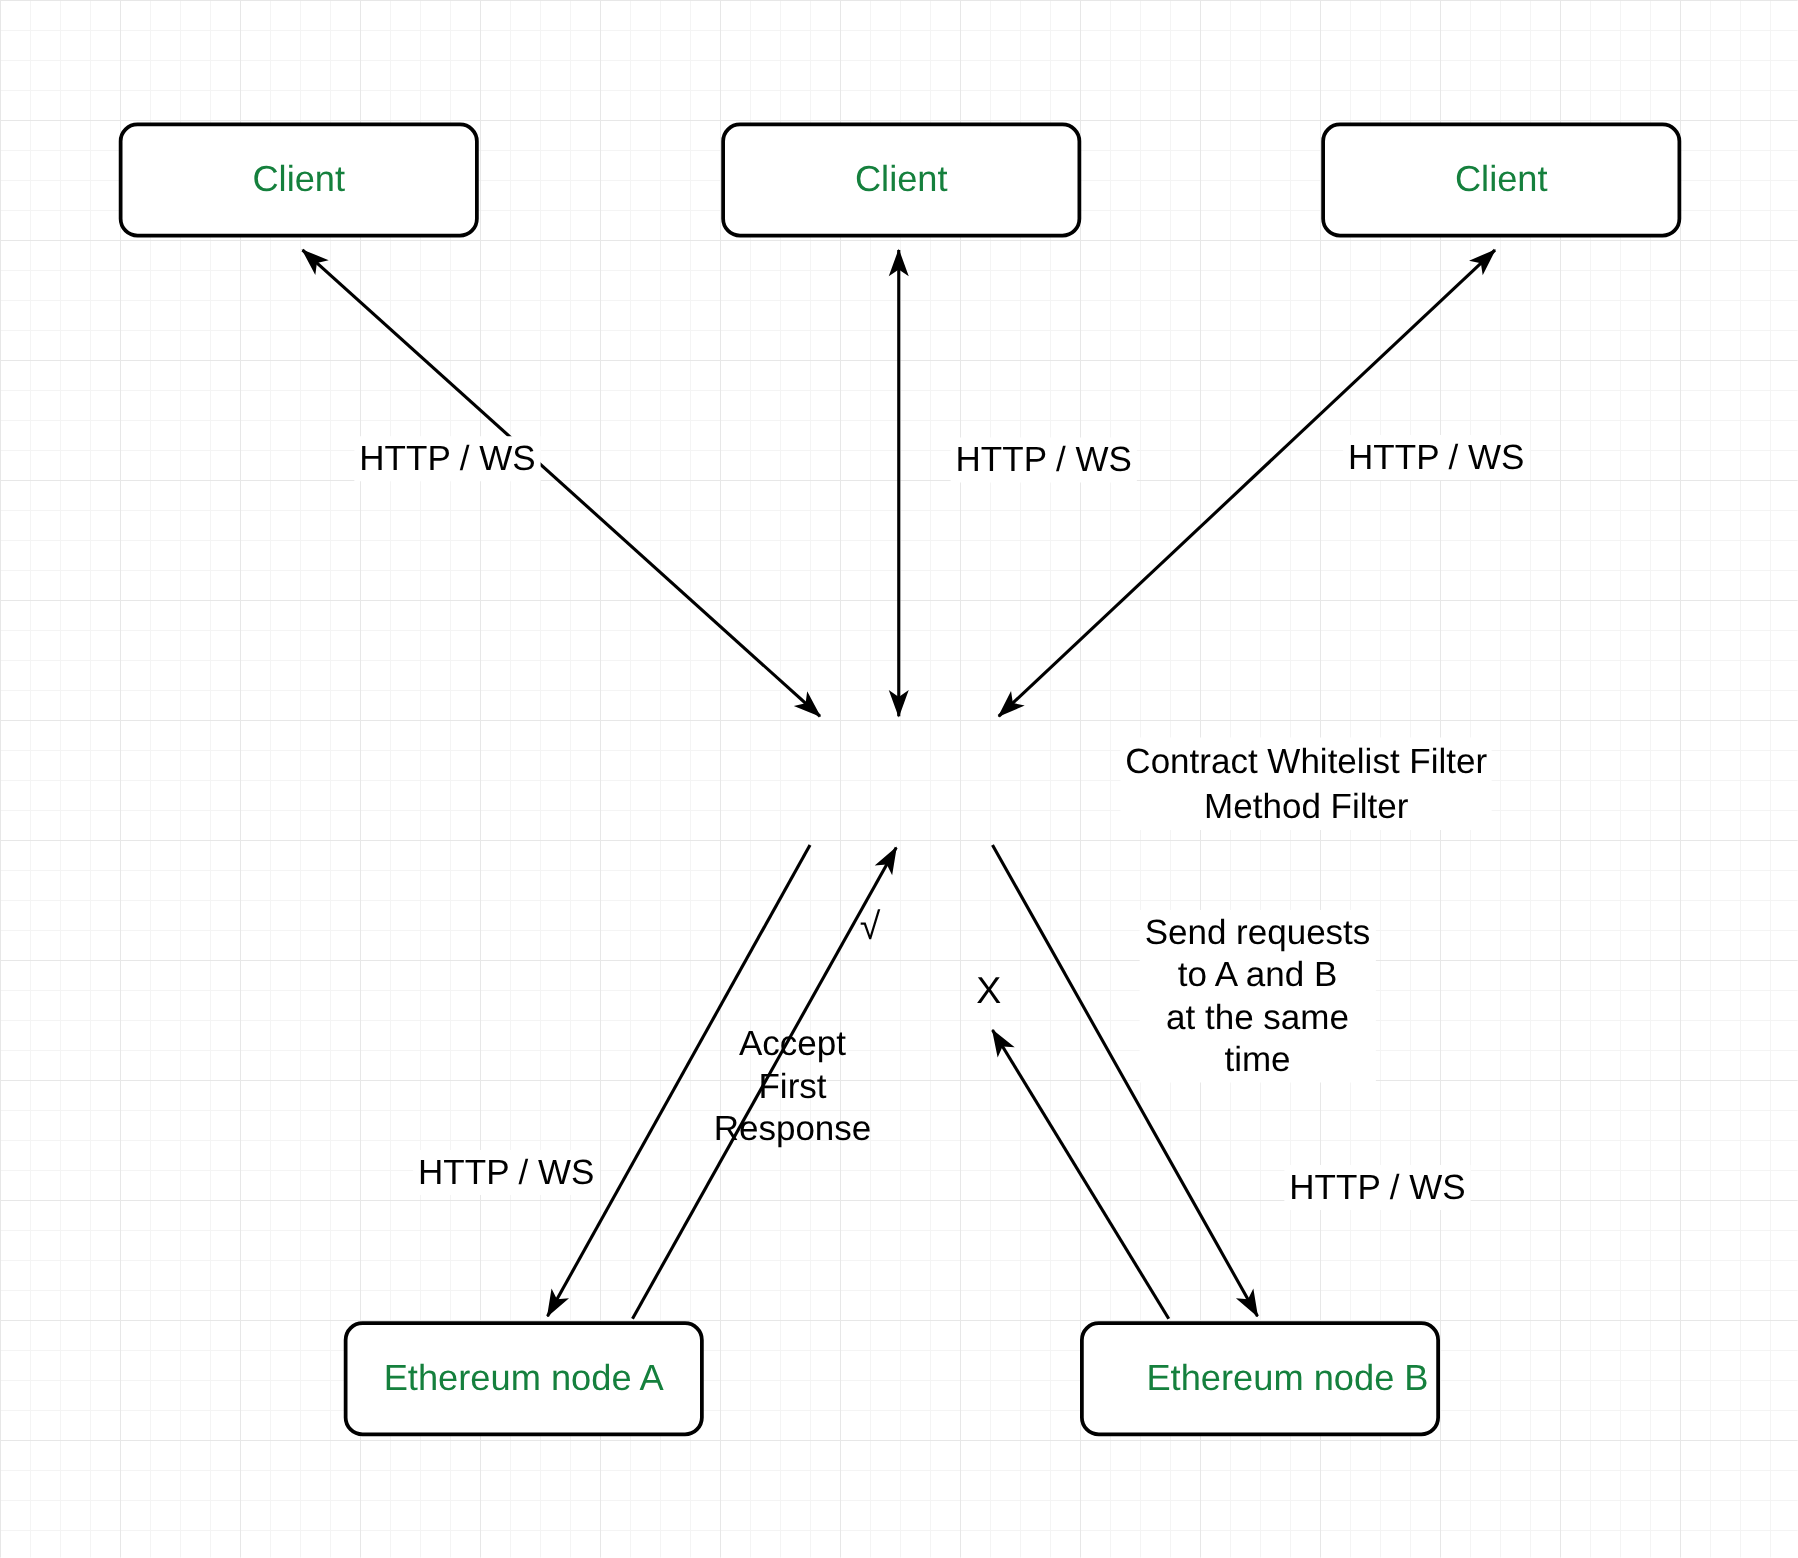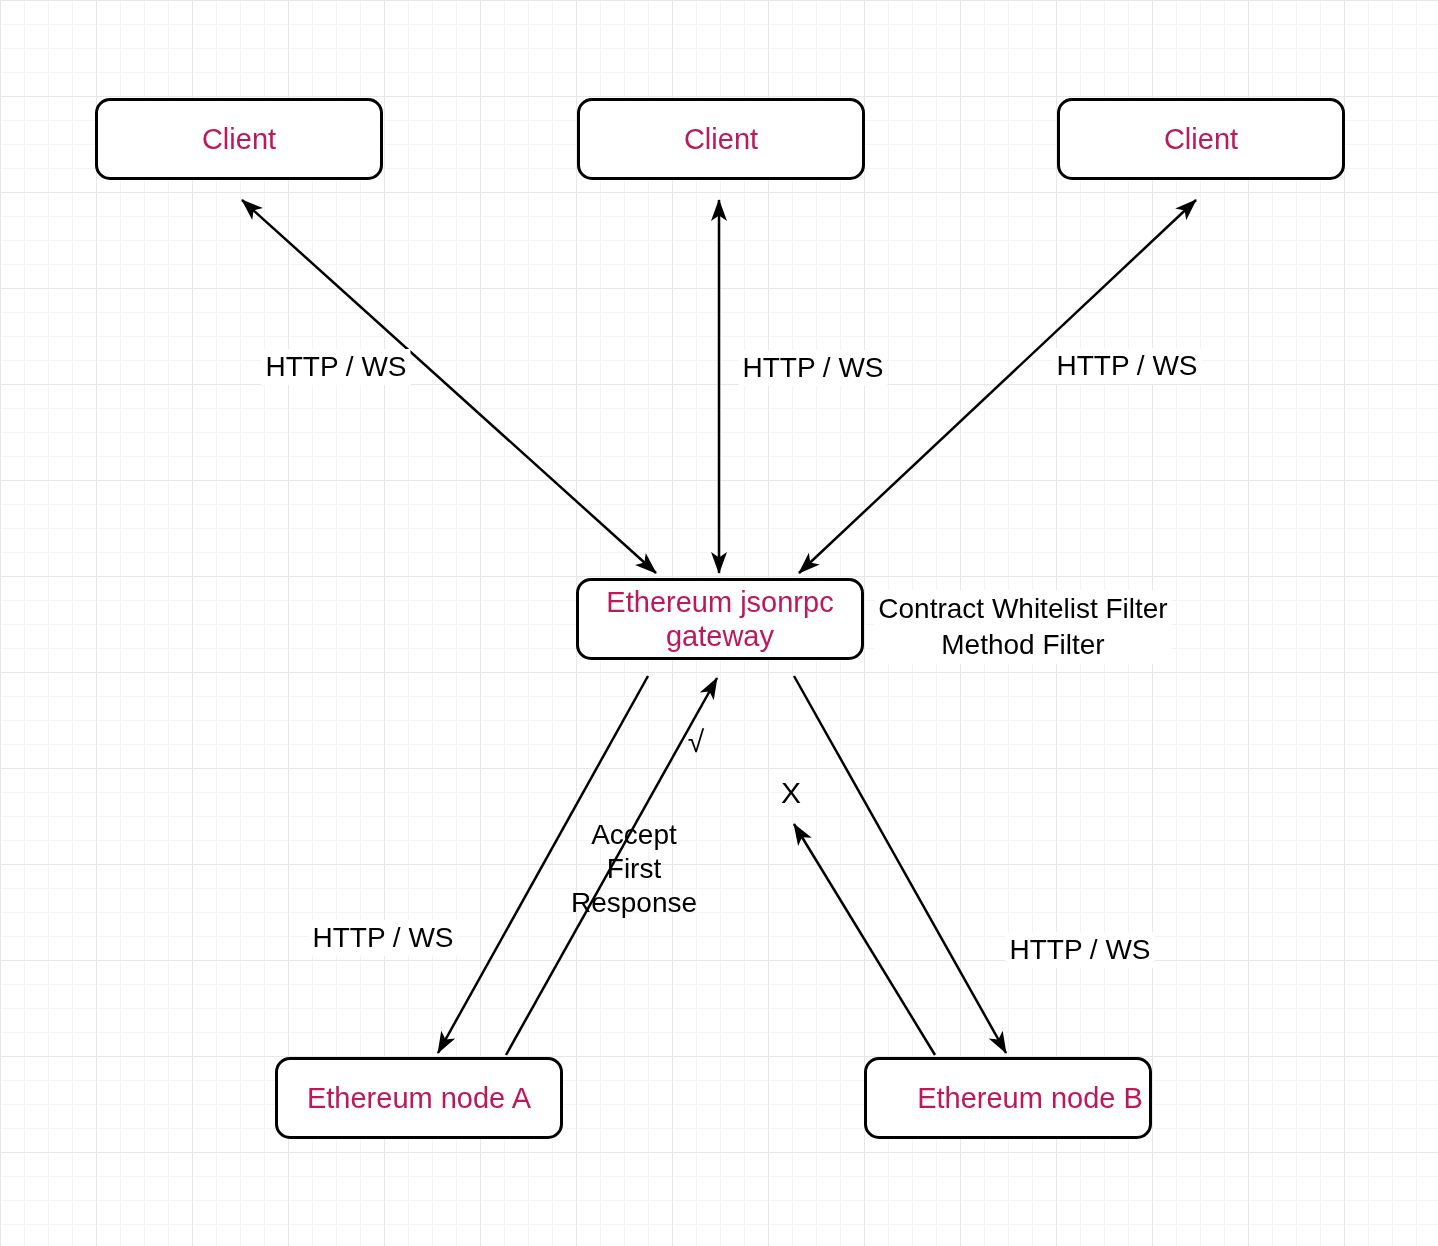--- a/index.html
+++ b/index.html
@@ -28,52 +28,52 @@
   }
   svg.edges line {
     stroke: #000000;
     stroke-width: 2.5;
     fill: none;
   }
   .node {
     position: absolute;
     box-sizing: border-box;
     width: 288px;
-    height: 82px;
+    height: 92px;
     background: #ffffff;
     border: 3px solid #000000;
     border-radius: 15px;
     display: flex;
     align-items: center;
     justify-content: center;
     text-align: center;
     font-size: 29px;
     line-height: 34px;
-    color: #be185d;
+    color: #15803d;
     white-space: pre-line;
     z-index: 2;
   }
   .node-client-left  { left: 95px;  top: 98px;  }
   .node-client-center{ left: 577px; top: 98px;  }
   .node-client-right { left: 1057px;top: 98px;  }
   .node-gateway      { left: 576px; top: 578px; }
   .node-a            { left: 275px; top: 1057px; align-items: center;}
   .node-b            { left: 864px; top: 1057px; padding-left: 44px;}
 
   .lbl {
     position: absolute;
     transform: translate(-50%, -50%);
     font-size: 28px;
     line-height: 34px;
     color: #000000;
     text-align: center;
     white-space: pre-line;
     z-index: 3;
   }
-  .lbl.bg { background: #ffffff; padding: 1px 4px; }
+  .lbl.bg { background: #ffffff; padding: 1px 4px; margin-left: 22px; }
 
   .lbl-http-left    { left: 336px;  top: 367px; }
   .lbl-http-center  { left: 813px;  top: 368px; }
   .lbl-http-right   { left: 1127px; top: 366px; }
   .lbl-http-node-a  { left: 383px;  top: 938px; }
   .lbl-http-node-b  { left: 1080px; top: 950px; }
   .lbl-gateway-note { left: 1023px; top: 627px; line-height: 36px; }
   .lbl-send-requests{ left: 984px;  top: 797px; }
   .lbl-accept-first { left: 634px;  top: 869px; }
   .lbl-slower       { left: 803px;  top: 939px; }
@@ -103,38 +103,38 @@
 
   <div class="node node-client-left">
     <span>Client</span>
   </div>
   <div class="node node-client-center">
     <span>Client</span>
   </div>
   <div class="node node-client-right">
     <span>Client</span>
   </div>
-  <div class="node node-gateway">
-    <span>Ethereum jsonrpc
-gateway</span>
-  </div>
   <div class="node node-a">
     <span>Ethereum node A</span>
   </div>
   <div class="node node-b">
     <span>Ethereum node B</span>
   </div>
 
   <div class="lbl bg lbl-http-left">HTTP / WS</div>
   <div class="lbl bg lbl-http-center">HTTP / WS</div>
   <div class="lbl bg lbl-http-right">HTTP / WS</div>
   <div class="lbl bg lbl-http-node-a">HTTP / WS</div>
   <div class="lbl bg lbl-http-node-b">HTTP / WS</div>
 
   <div class="lbl bg lbl-gateway-note">Contract Whitelist Filter
 Method Filter</div>
+  <div class="lbl bg lbl-send-requests">Send requests
+to A and B
+at the same
+time</div>
   <div class="lbl lbl-accept-first">Accept
 First
 Response</div>
   <div class="lbl lbl-check">√</div>
   <div class="lbl lbl-x">X</div>
 
 </div>
 
 </body></html>

